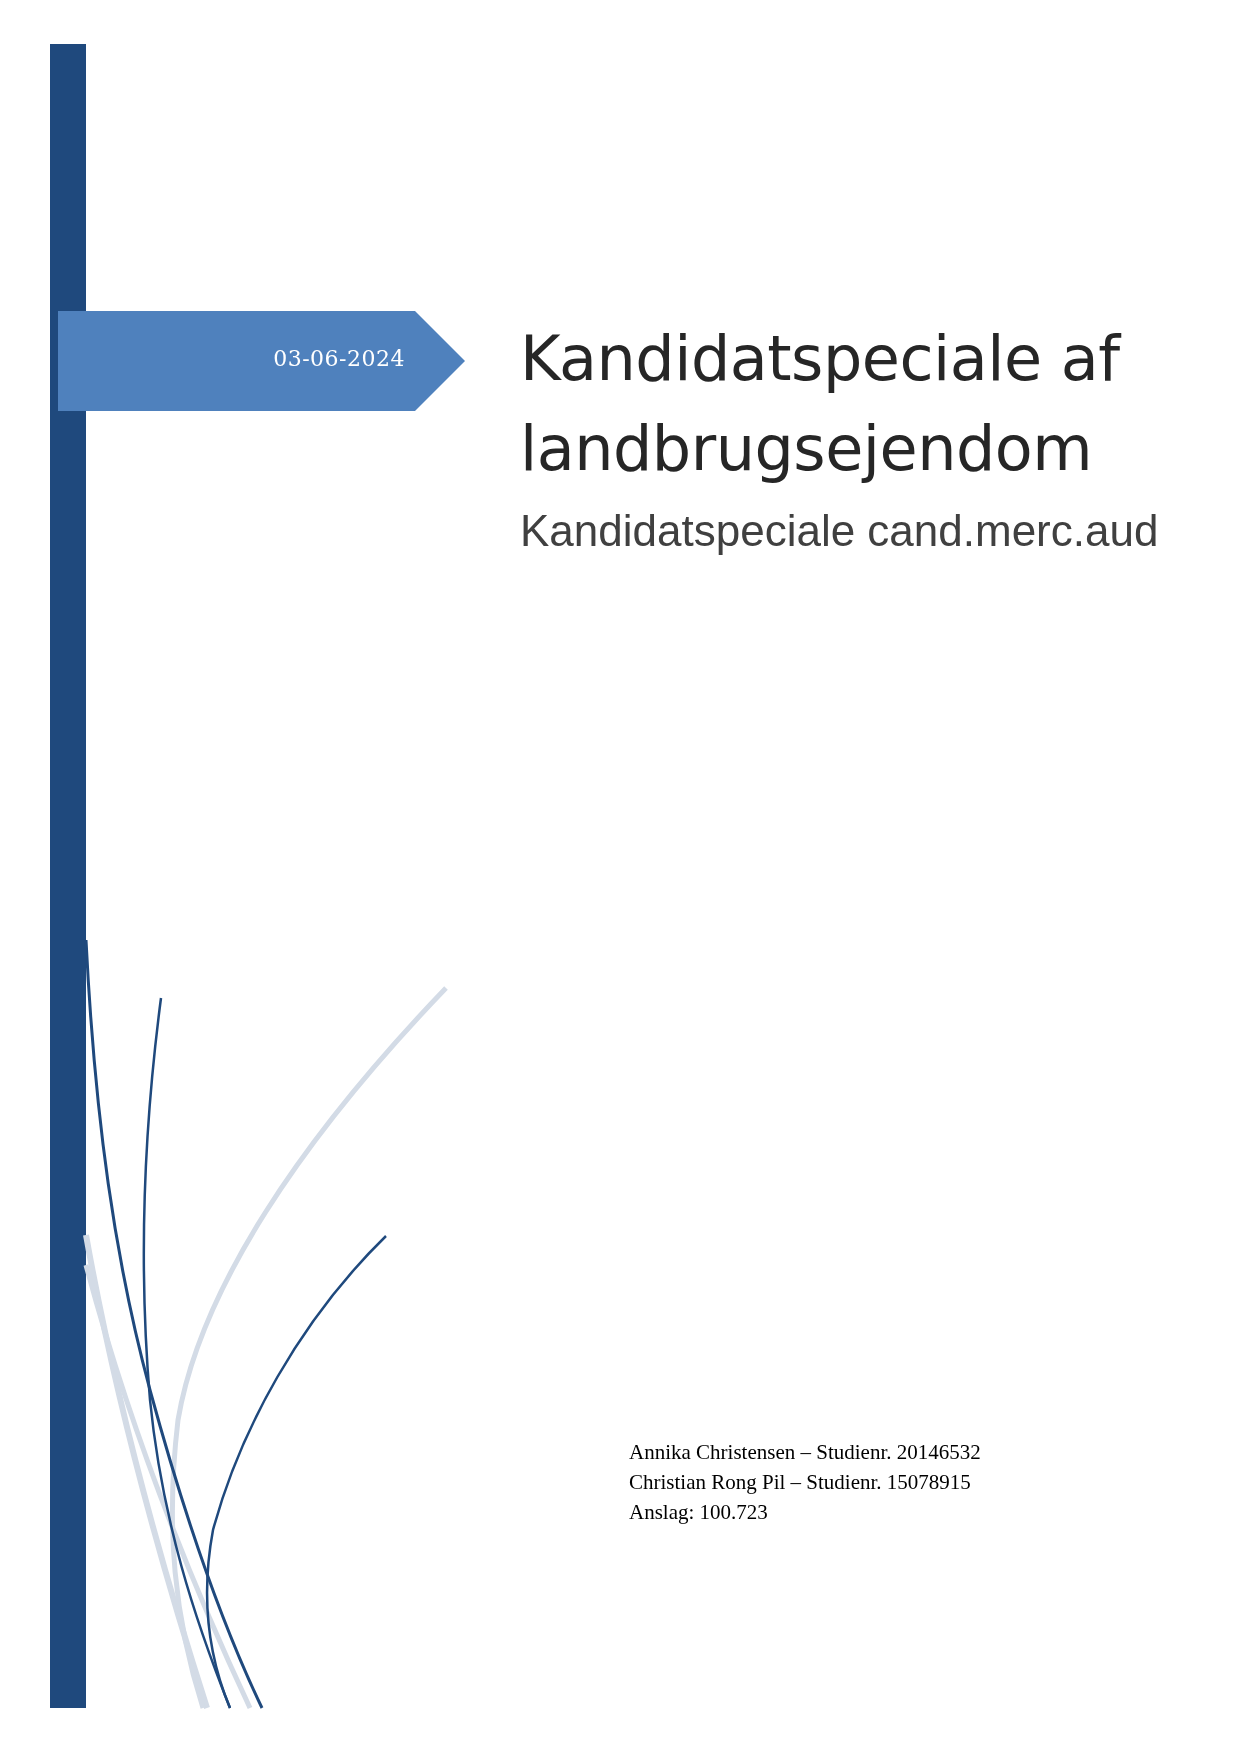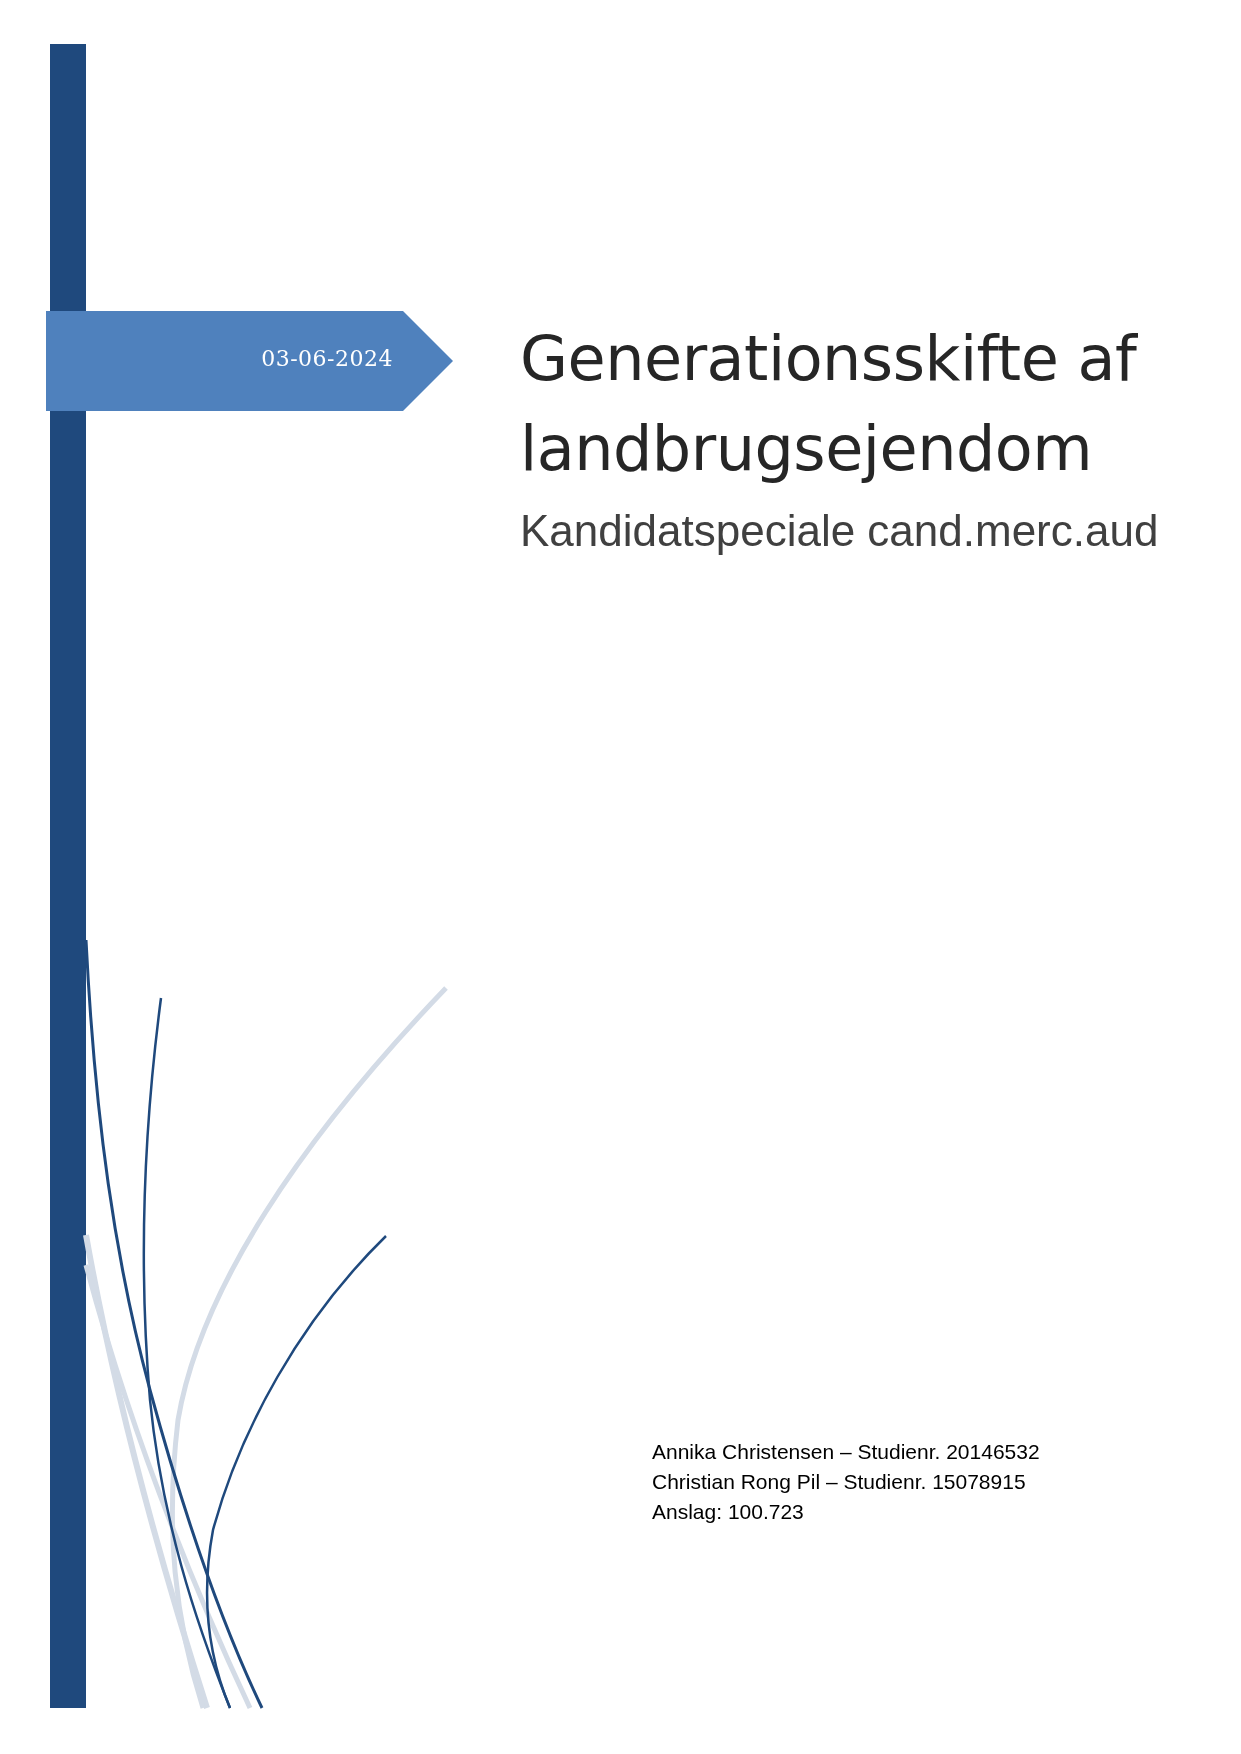--- a/index.html
+++ b/index.html
@@ -24,21 +24,21 @@
     .side-bar {
       position: absolute;
       left: 50px;
       top: 44px;
       width: 36px;
       height: 1664px;
       background: #1F497D;
     }
     .date-banner {
       position: absolute;
-      left: 46px;
+      left: 58px;
       top: 311px;
       width: 408px;
       height: 120px;
     }
     .date-banner svg {
       position: absolute;
       left: 0; top: 0;
     }
     .date-text {
       position: absolute;
@@ -69,25 +69,25 @@
     .subtitle {
       color: #404040;
       font-family: "Liberation Sans", sans-serif;
       font-size: 44px;
       line-height: 62px;
       white-space: nowrap;
     }
     .subtitle.first { margin-top: 6px; }
     .author-block {
       position: absolute;
-      left: 652px;
+      left: 629px;
       top: 1437px;
       width: 520px;
       color: #000000;
-      font-family: Liberation Sans, sans-serif;
+      font-family: Liberation Serif, serif;
       font-size: 21px;
       line-height: 30px;
     }
     .author-line {
       white-space: nowrap;
     }
     .decoration {
       position: absolute;
       left: 0;
       top: 0;
@@ -114,21 +114,21 @@
 
   <div class="date-banner">
     <svg width="408" height="100" viewBox="0 0 408 100" xmlns="http://www.w3.org/2000/svg">
       <polygon points="0,0 357,0 407,50 357,100 0,100" fill="#4F81BD"></polygon>
     </svg>
     <span class="date-text">03-06-2024</span>
   </div>
 
   <div class="title-block">
     <h1 class="title">
-      <span>Generationsskifte af</span><br>
+      <span>Kandidatspeciale af</span><br>
       <span>landbrugsejendom</span>
     </h1>
     <div class="subtitle first">Kandidatspeciale cand.merc.aud</div>
   </div>
 
   <div class="author-block">
     <div class="author-line">Annika Christensen – Studienr. 20146532</div>
     <div class="author-line">Christian Rong Pil – Studienr. 15078915</div>
     <div class="author-line">Anslag: 100.723</div>
   </div>

